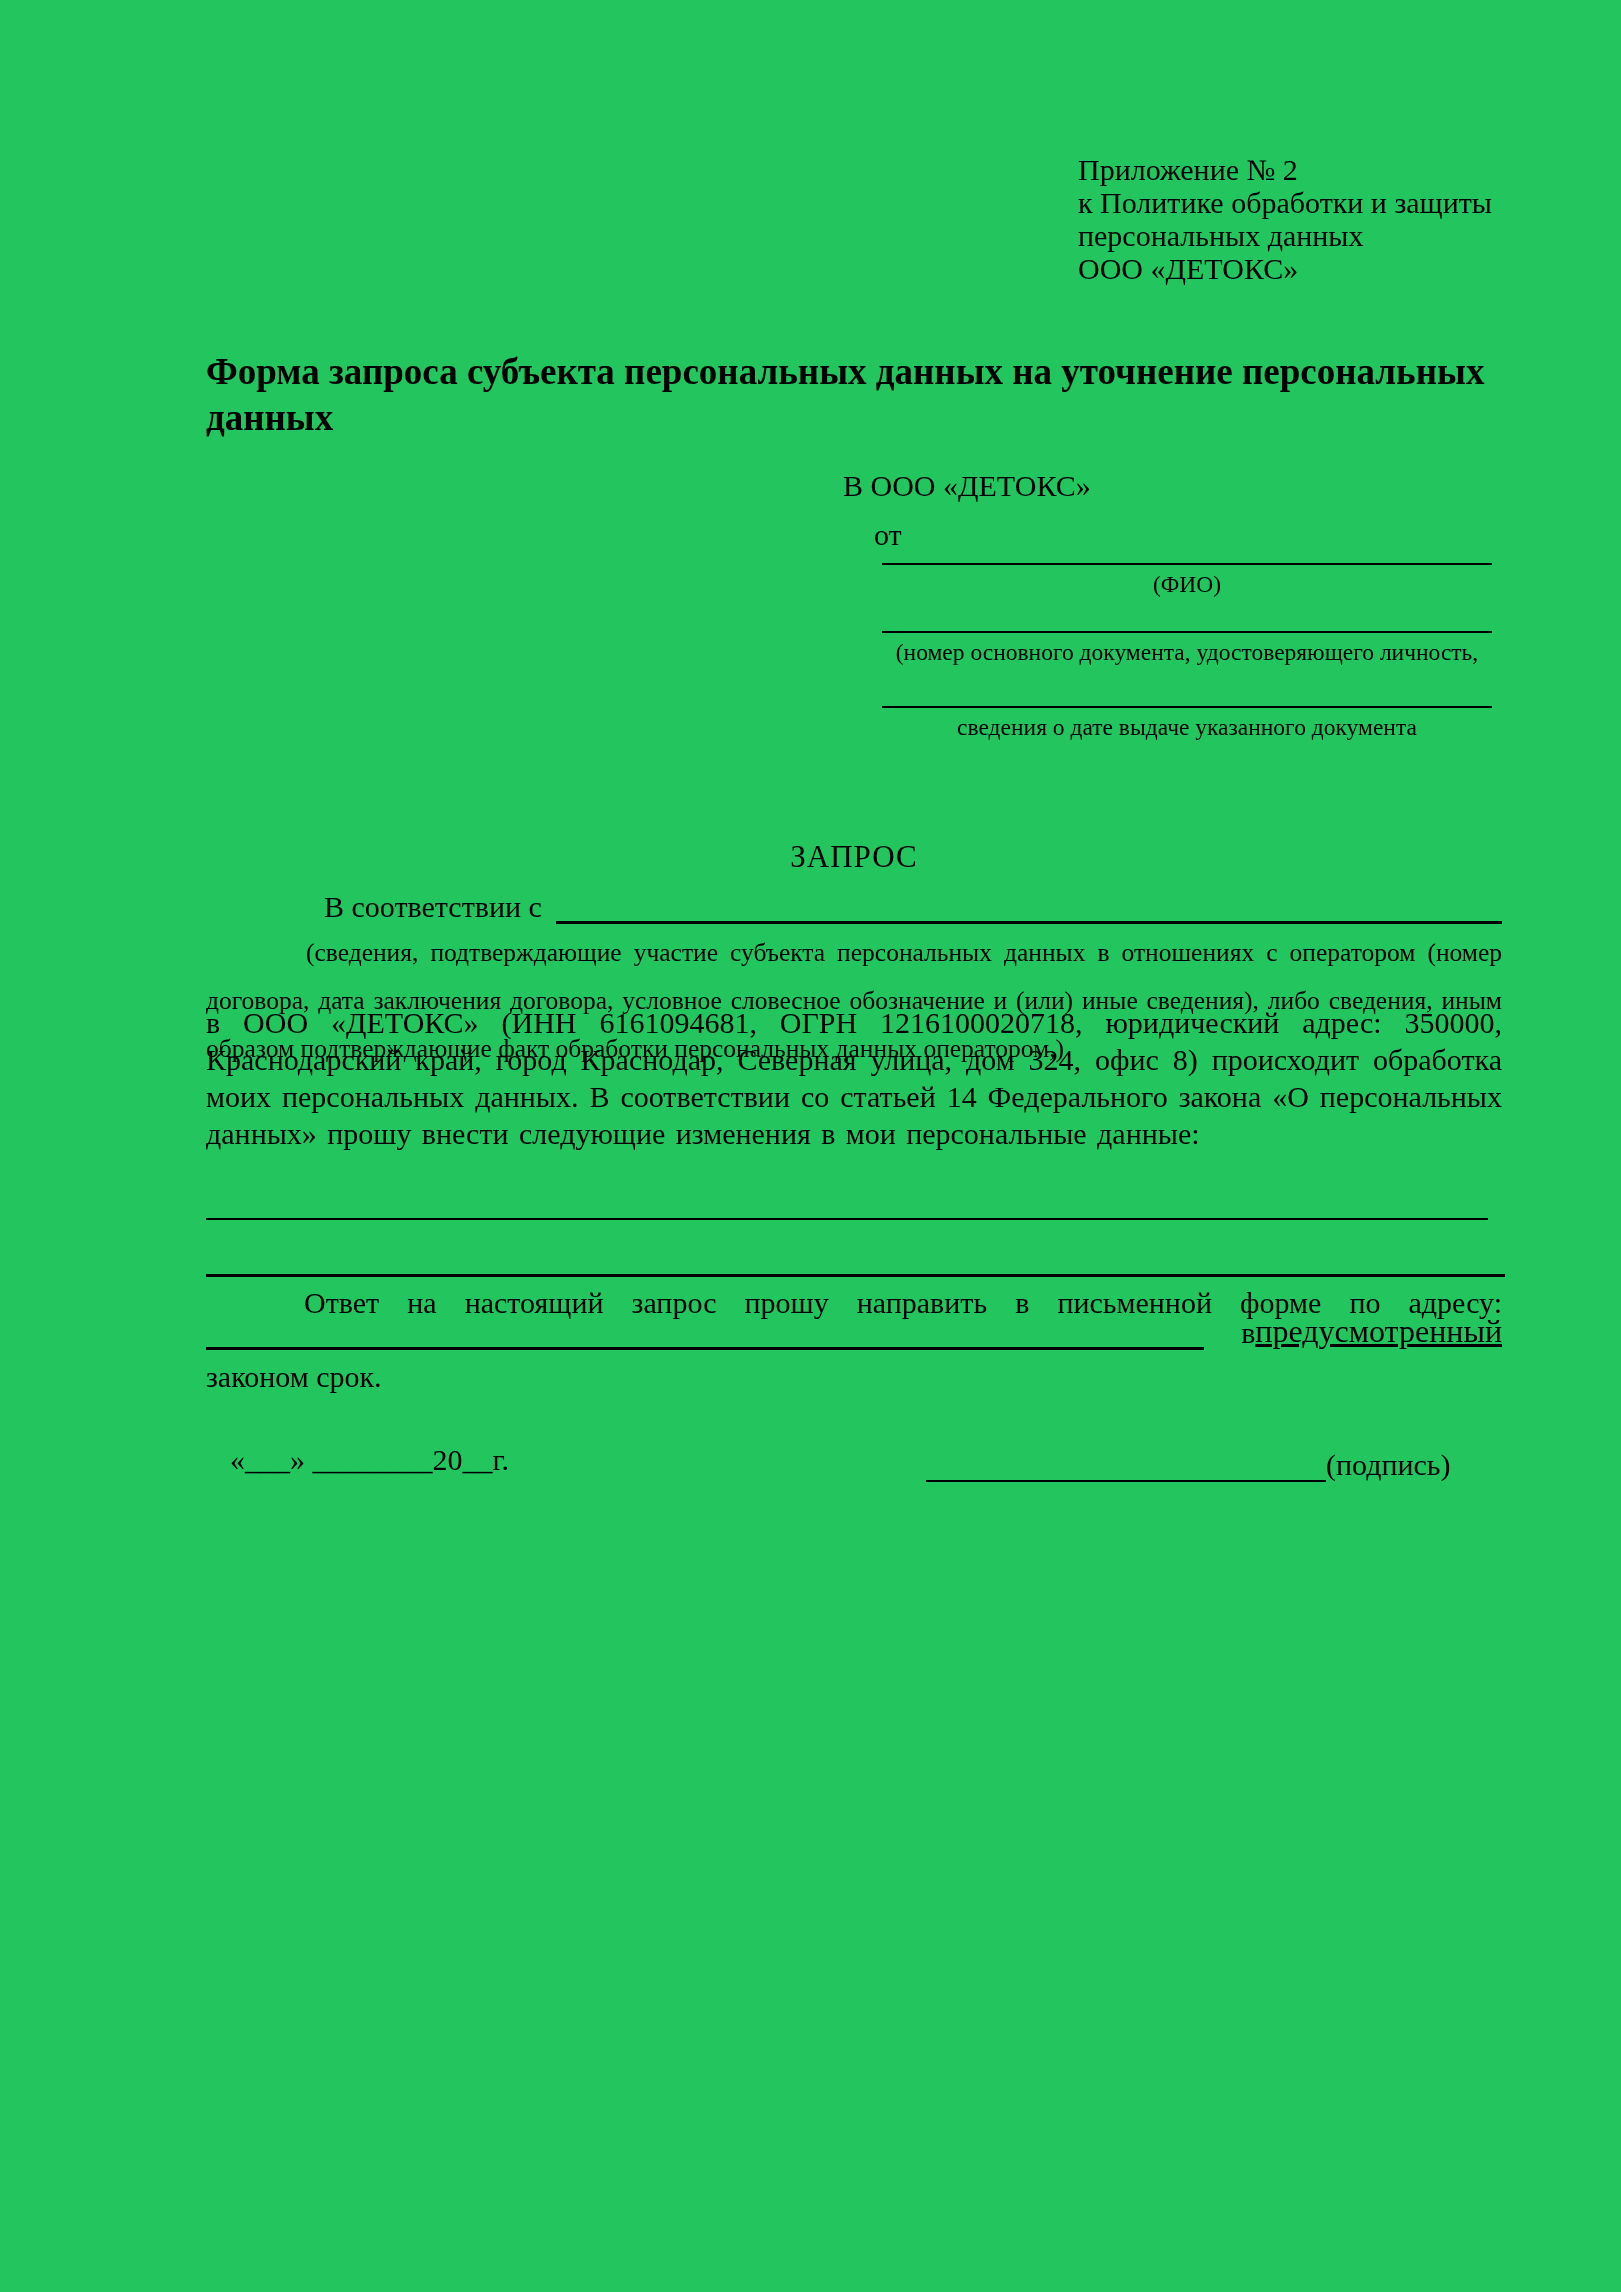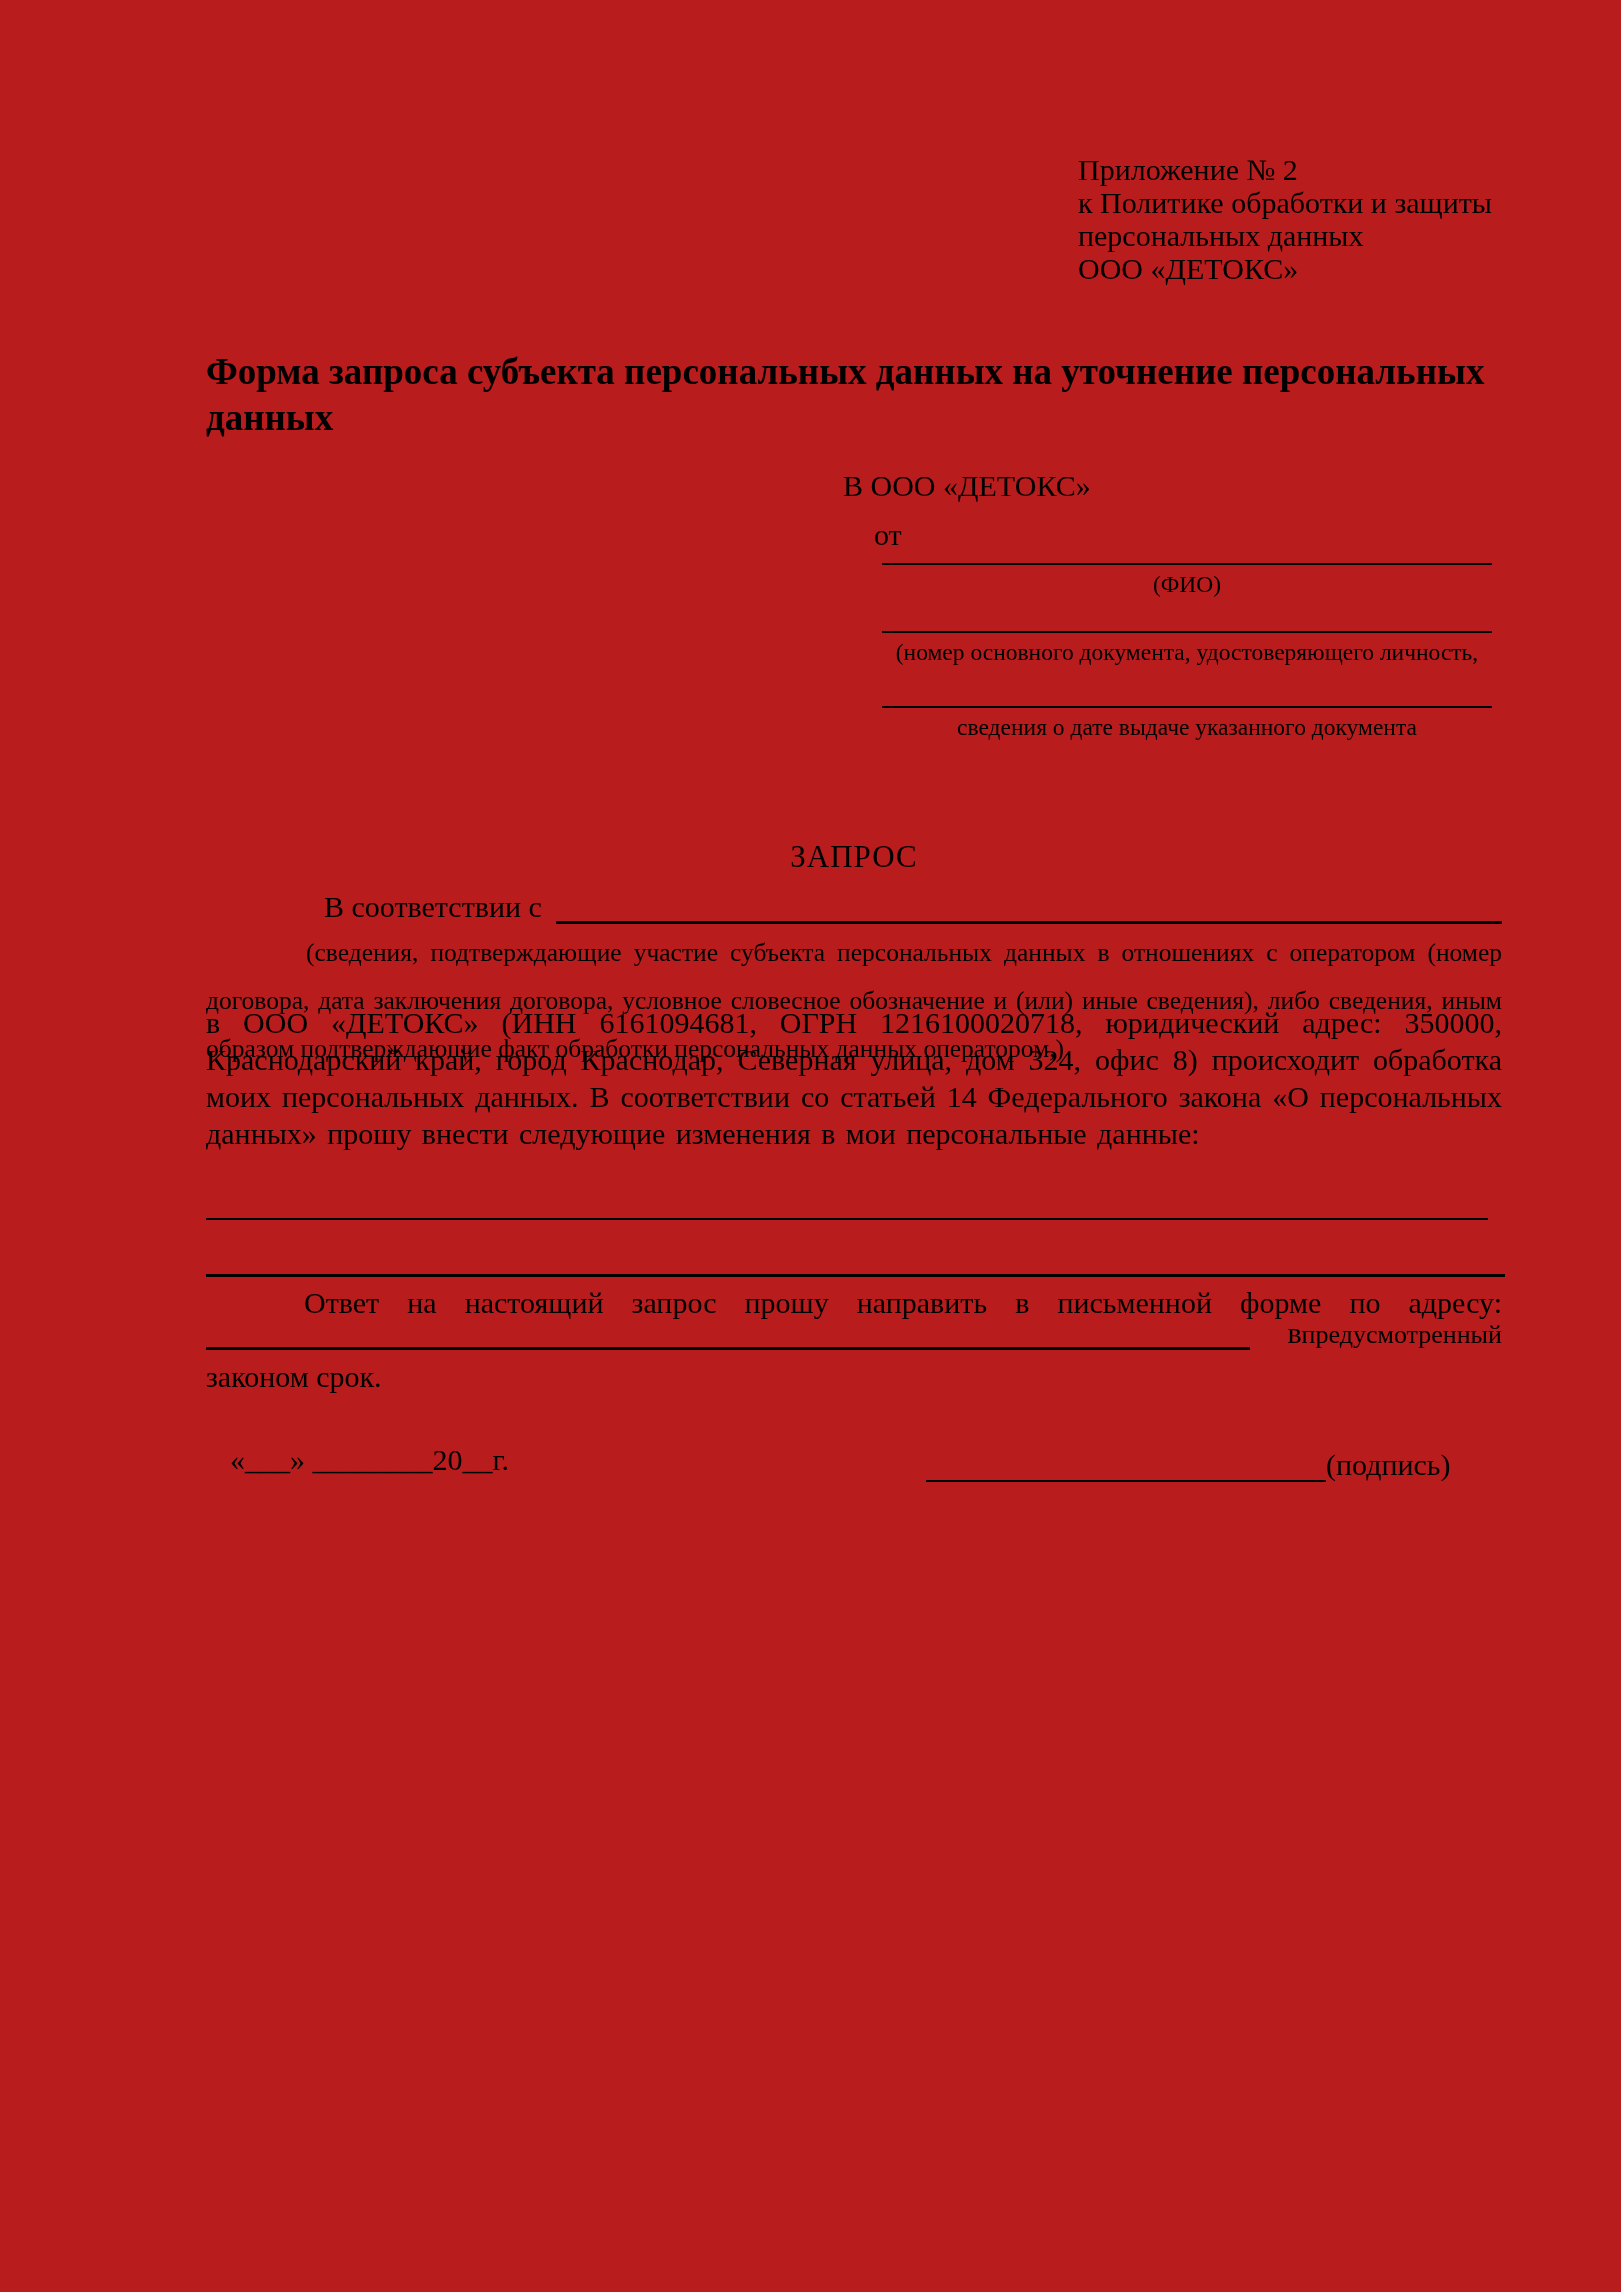--- a/index.html
+++ b/index.html
@@ -1,19 +1,19 @@
 <!DOCTYPE html>
 <html lang="ru"><head>
 <meta charset="utf-8">
 <style>
   html,body{margin:0;padding:0;background:#ffffff;}
   .page{
     position:relative;
     width:1621px;height:2293px;
-    background:#b91c1c;
+    background:#22c55e;
     font-family:"Liberation Serif","DejaVu Serif",serif;
     color:#000;
     overflow:hidden;
   }
   
   .appendix{position:absolute;left:1078px;top:153px;font-size:30px;line-height:33px;white-space:nowrap;}
   
   .doc-title{position:absolute;left:206px;top:349px;width:1296px;text-align:left;
              font-size:37px;line-height:46px;font-weight:bold;}
   
@@ -39,21 +39,21 @@
             text-align:justify;word-spacing:2.9px;}
   
   .blank-a{position:absolute;left:206px;top:1218px;width:1282px;border-bottom:2.9px solid #000;height:0;}
   .blank-b{position:absolute;left:206px;top:1274px;width:1299px;border-bottom:3.9px solid #000;height:0;}
   
   .reply-1{position:absolute;left:206px;top:1284px;width:1296px;font-size:30px;line-height:37px;
            text-indent:98px;text-align:justify;text-align-last:justify;}
   .reply-2{position:absolute;left:206px;top:1317px;width:1296px;height:33px;display:flex;align-items:flex-end;}
   .addr-fill{width:1045px;border-bottom:3.9px solid #000;height:29px;}
   .tail-1{margin-left:37px;font-size:30px;}
-  .tail-2{margin-left:auto;font-size:26px;}
+  .tail-2{margin-left:auto;font-size:32px;text-decoration:underline;}
   .reply-3{position:absolute;left:206px;top:1360px;font-size:30px;}
   
   .date-line{position:absolute;left:230px;top:1443px;font-size:30px;white-space:nowrap;}
   .sig-wrap{position:absolute;left:926px;top:1441px;display:flex;align-items:flex-end;}
   .sig-line{width:400px;border-bottom:2.9px solid #000;height:39px;}
   .sig-cap{font-size:30px;white-space:nowrap;}
 </style>
 </head>
 <body>
 

